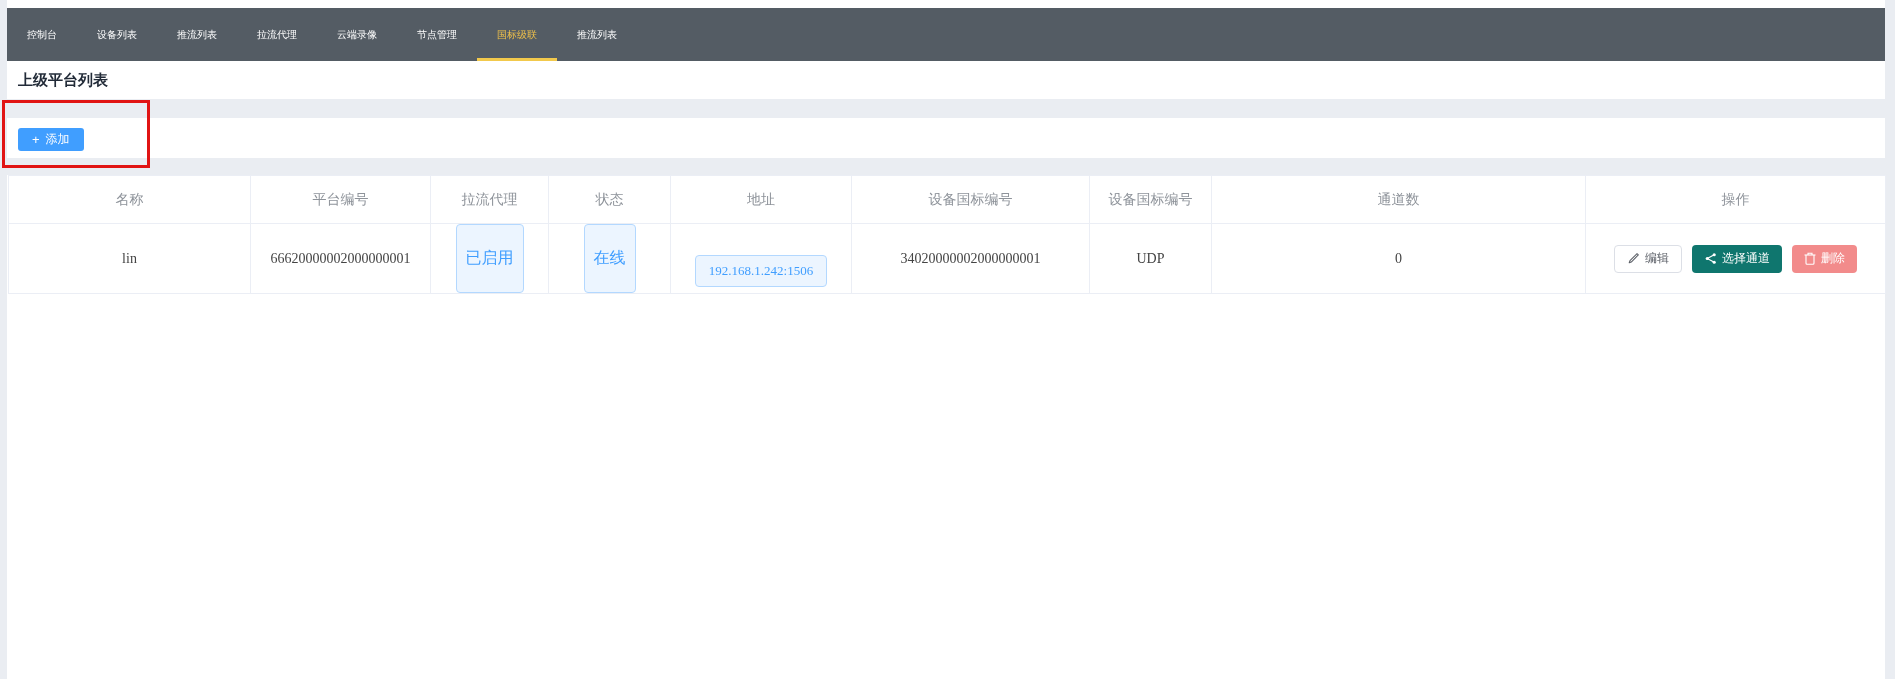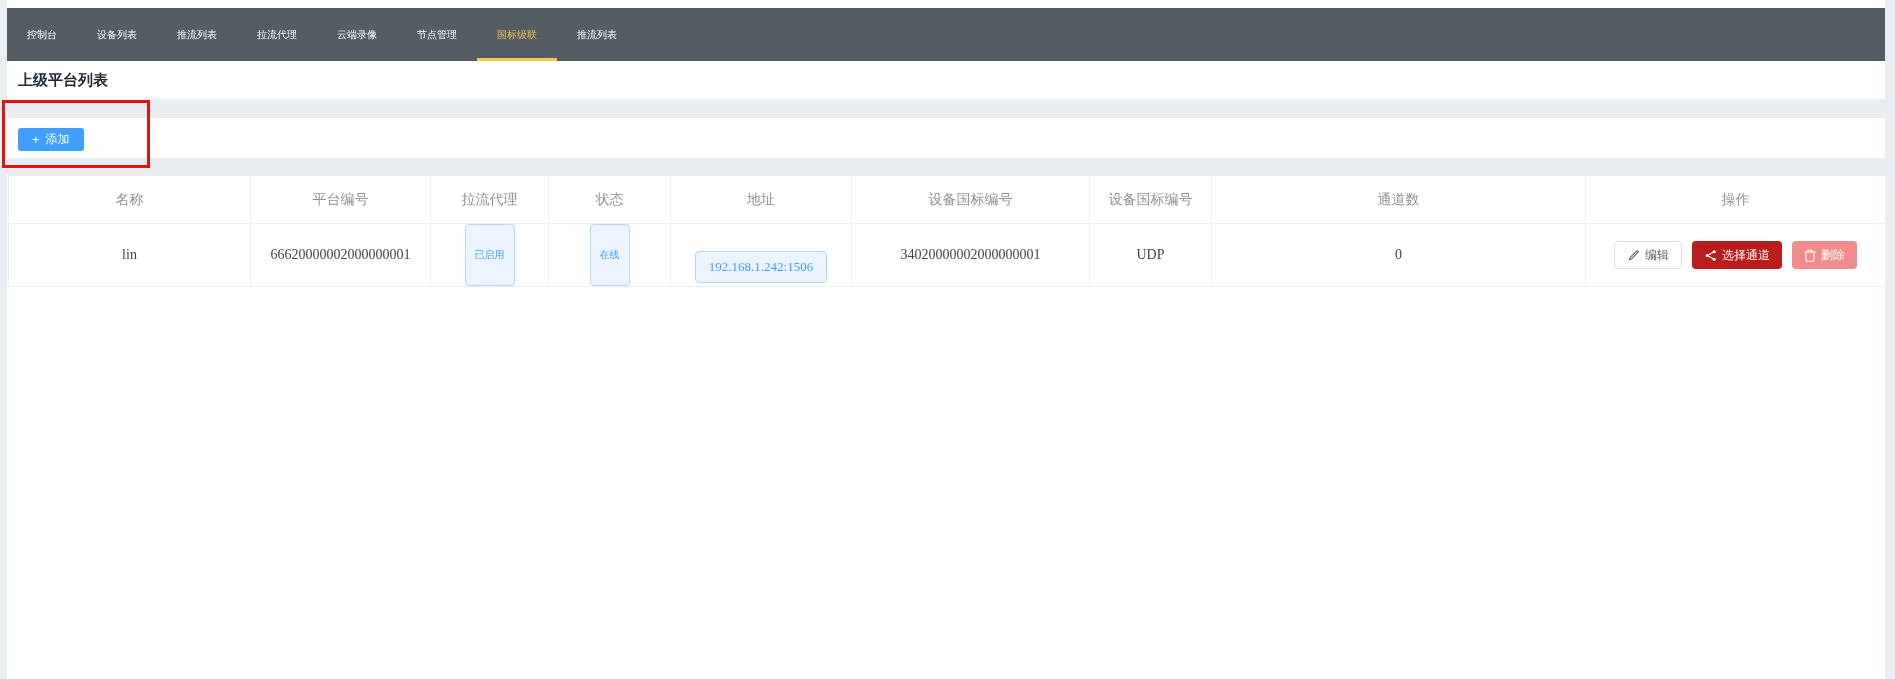--- a/index.html
+++ b/index.html
@@ -54,31 +54,31 @@
   .annotation-box { position:absolute; left:2px; top:100px; width:148px; height:68px;
                     border:3px solid #e11414; z-index:40; pointer-events:none; }
 
   
   .table-panel { position:absolute; left:7px; top:175px; width:1486px; height:504px; background:#fff; }
   table { border-collapse:collapse; table-layout:fixed; width:1877px; margin-left:1px; }
   th, td { border:1px solid #ebeef5; text-align:center; overflow:hidden; }
   th { height:48px; font-size:14px; font-weight:normal; color:#8e939a; background:#fff; }
   td { height:50px; font-size:14px; color:#444; font-family:"Liberation Serif","DejaVu Serif",serif; }
 
-  .badge { display:inline-block; font-size:10px; color:#409eff; background:#ecf5ff;
+  .badge { display:inline-block; font-size:16px; color:#409eff; background:#ecf5ff;
            border:1px solid #b3d8ff; border-radius:4px; padding:23px 9px;
            font-family:"Liberation Sans", sans-serif; }
   .badge.addr { padding:7px 13px; font-family:"Liberation Serif","DejaVu Serif",serif; font-size:13px;margin-top:24px; }
 
   .actions { display:flex; align-items:center; justify-content:center; gap:10px; }
   .btn { height:28px; border-radius:4px; font-size:12px; display:inline-flex;
          align-items:center; gap:5px; padding:0 12px; cursor:pointer; border:none;
          font-family:"Liberation Sans", sans-serif; }
   .btn-edit { background:#fff; border:1px solid #dcdfe6; color:#5a5e66; }
-  .btn-select { background:#b91c1c; color:#fff; }
+  .btn-select { background:#0f766e; color:#fff; }
   .btn-delete { background:#f28b8b; color:#fff;text-align:right; }
   .icn { display:inline-flex; }
 </style>
 </head>
 <body>
 
 <div class="screen">
 
   <div class="edge-strip edge-left"></div>
   <div class="edge-strip edge-right"></div>

